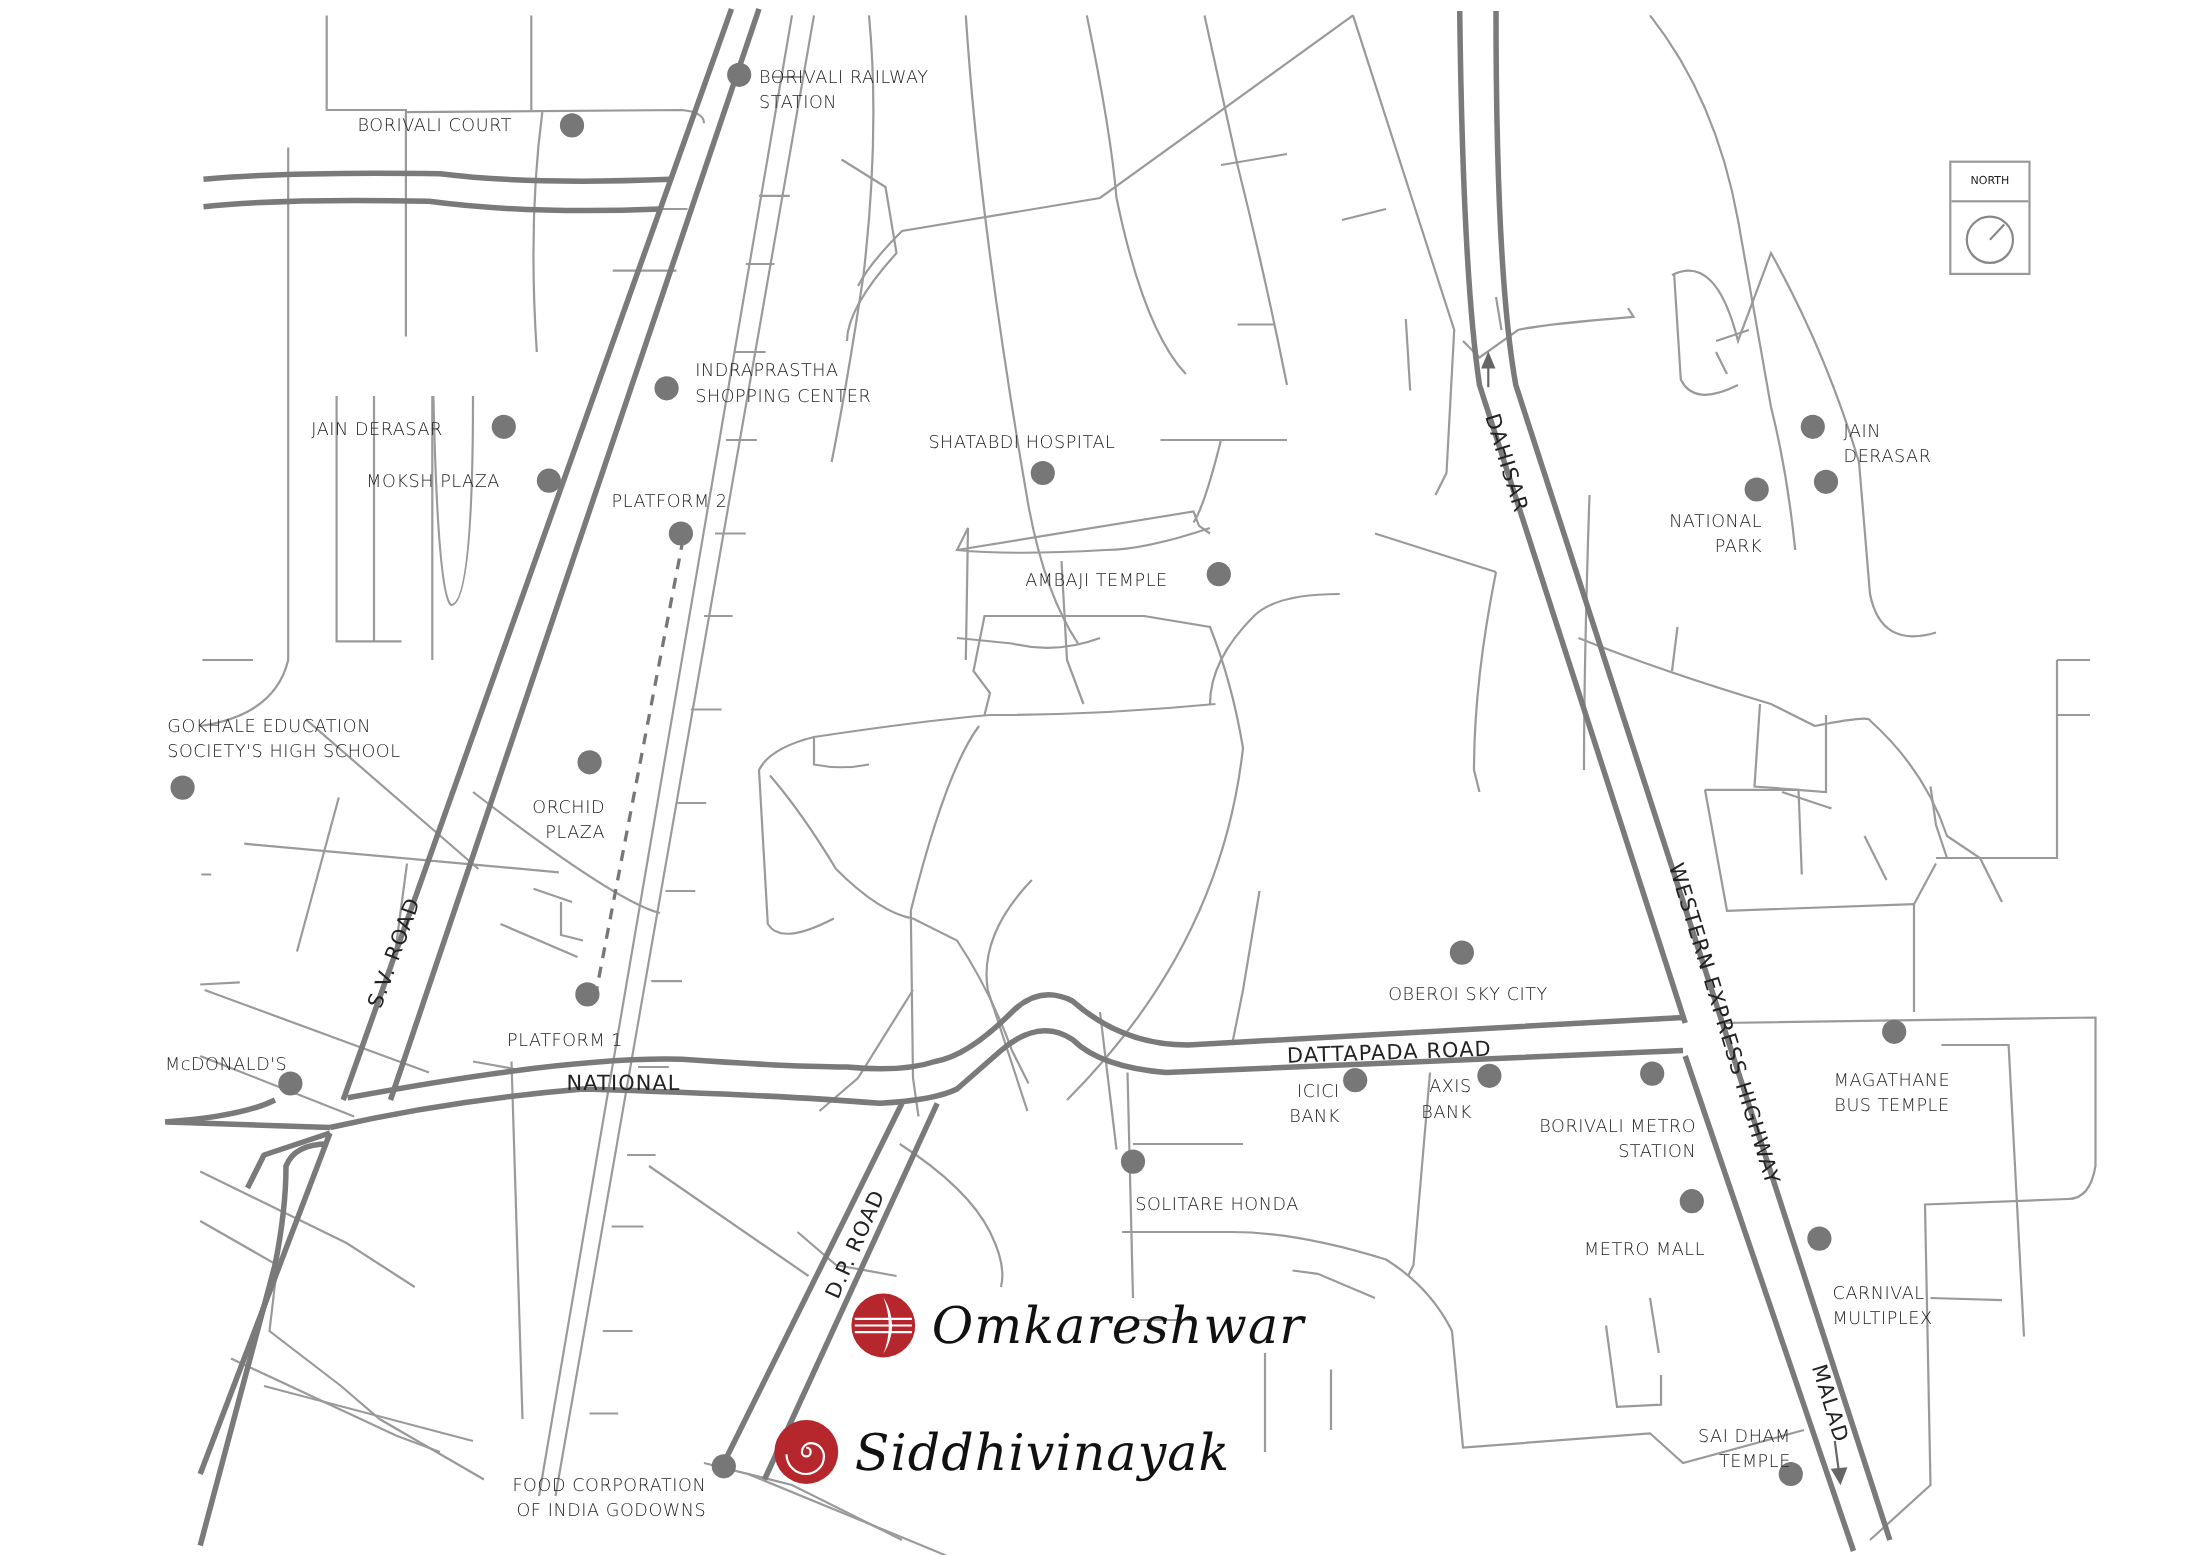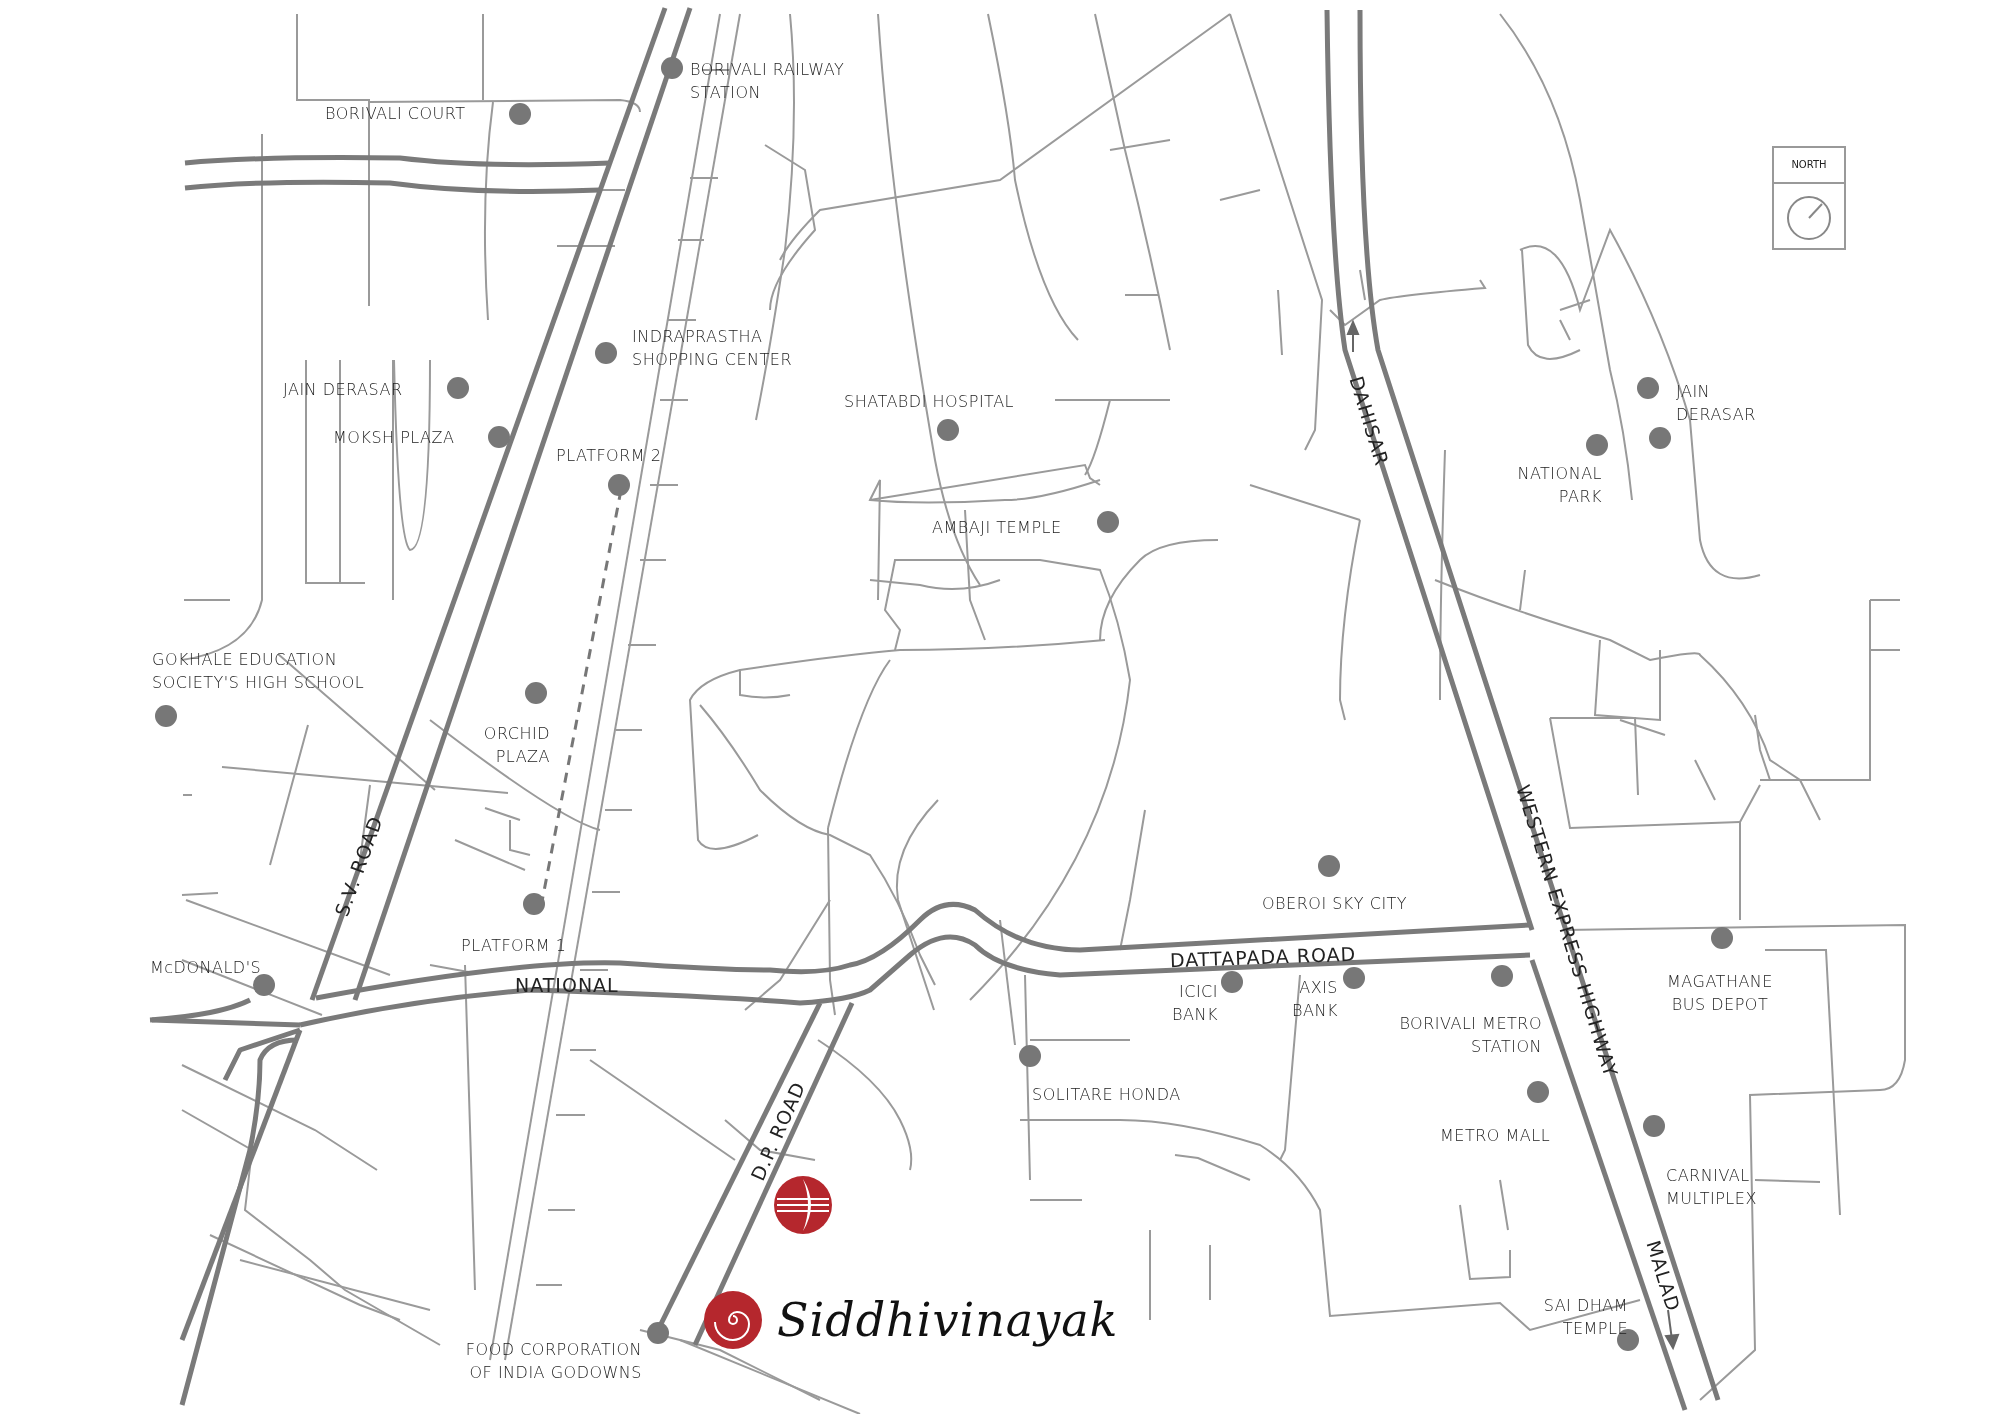--- a/index.html
+++ b/index.html
@@ -234,21 +234,21 @@
 <div class="lbl r" style="left:1276px;top:976px;width:62px">
     <div>AXIS</div>
     <div>BANK</div>
   </div>
 <div class="lbl r" style="left:1356px;top:1012px;width:186px">
     <div>BORIVALI METRO</div>
     <div>STATION</div>
   </div>
 <div class="lbl c" style="left:1650px;top:970px;width:140px">
     <div>MAGATHANE</div>
-    <div>BUS DEPOT</div>
+    <div>BUS TEMPLE</div>
   </div>
 <div class="lbl" style="left:1032px;top:1083px">
     <div>SOLITARE HONDA</div>
   </div>
 <div class="lbl" style="left:1440px;top:1124px">
     <div>METRO MALL</div>
   </div>
 <div class="lbl" style="left:1666px;top:1164px">
     <div>CARNIVAL</div>
     <div>MULTIPLEX</div>
@@ -261,20 +261,21 @@
     <div>FOOD CORPORATION</div>
     <div>OF INDIA GODOWNS</div>
   </div>
 
 <div class="brand" style="left:773px;top:1175px">
   <svg width="60" height="60" viewBox="0 0 60 60">
     <circle cx="30" cy="30" r="29" fill="#b5272d"></circle>
     <path d="M4 24 L56 24 M4 30 L56 30 M4 36 L56 36" stroke="#fff" stroke-width="2"></path>
     <path d="M30 4 Q46 30 30 56 Q40 30 30 4 Z" fill="#fff"></path>
   </svg>
+  <span class="brand-name">Omkareshwar</span>
 </div>
 <div class="brand" style="left:703px;top:1290px">
   <svg width="60" height="60" viewBox="0 0 60 60">
     <circle cx="30" cy="30" r="29" fill="#b5272d"></circle>
     <path d="M30 30 m0 -4 a4 4 0 1 1 -4 4 a8 8 0 0 1 8 -8 a12 12 0 0 1 12 12 a16 16 0 0 1 -16 16 a18 18 0 0 1 -18 -18" fill="none" stroke="#fff" stroke-width="2"></path>
   </svg>
   <span class="brand-name">Siddhivinayak</span>
 </div>
 
 </body></html>

